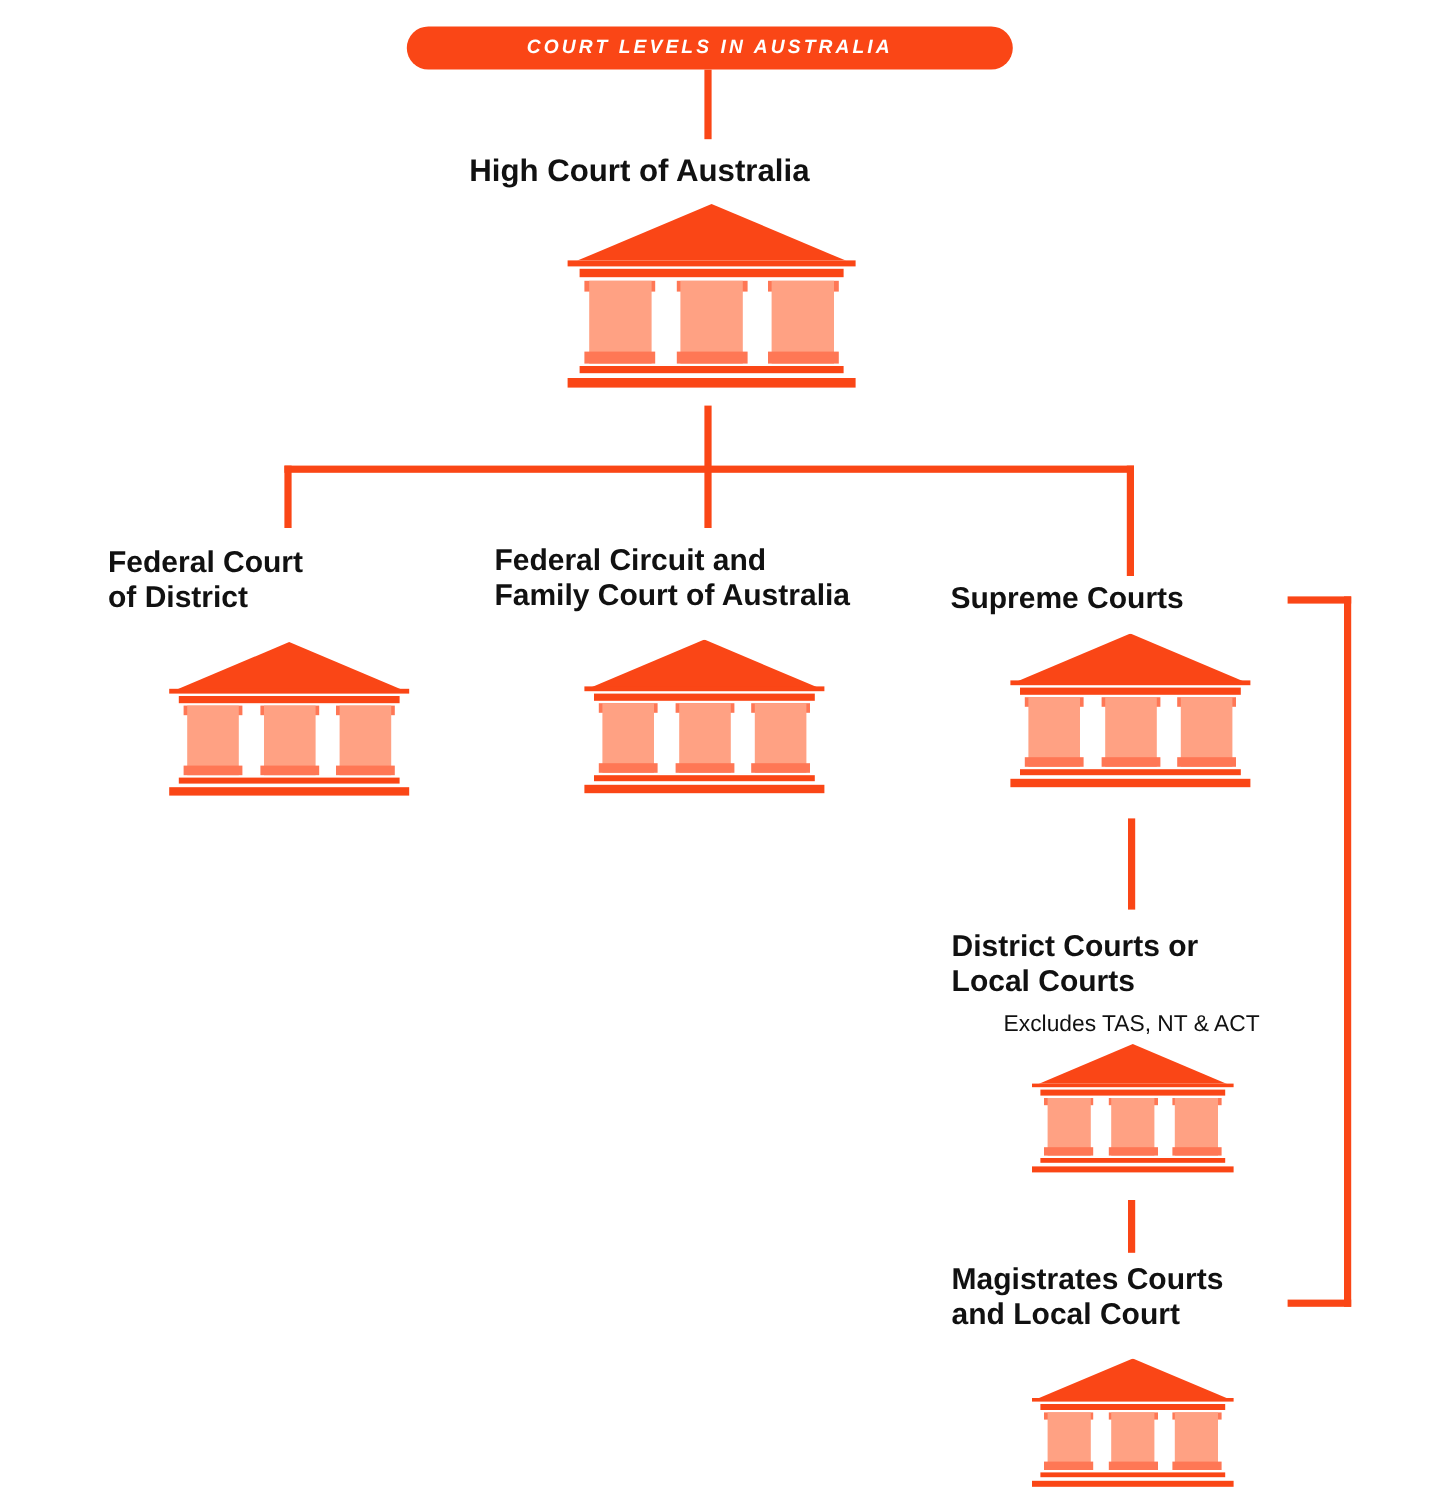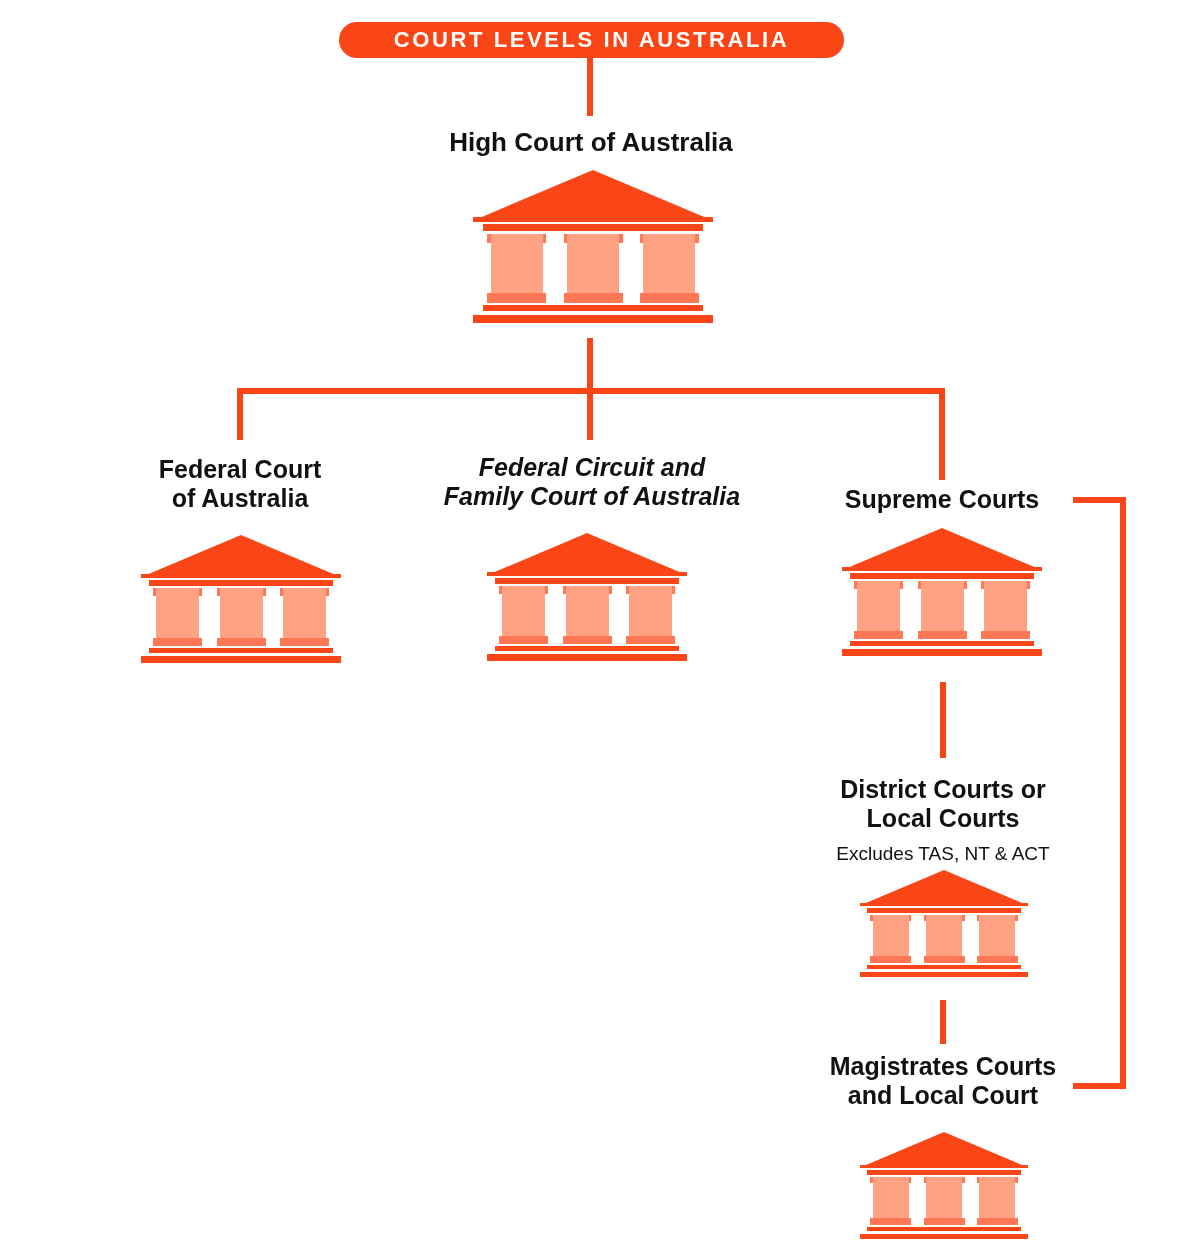--- a/index.html
+++ b/index.html
@@ -27,31 +27,31 @@
     width: 505px;
     height: 36px;
     background: #FA4616;
     border-radius: 18px;
     display: flex;
     align-items: center;
     justify-content: center;
   }
   .title-banner .title-text {
     color: #ffffff;
-    font-size: 22px;
+    font-size: 16px;
     font-weight: bold;
     letter-spacing: 2.6px;
     line-height: 1;
     white-space: nowrap;
+    font-style: italic;
   }
 
   
   .node-label {
     position: absolute;
-    text-align: center;
     color: #111111;
     font-weight: bold;
     line-height: 1.14;
     white-space: pre-line;
   }
   .node-label.big   { font-size: 26px; }
   .node-label.mid   { font-size: 25px; }
   .sub-label {
     position: absolute;
     text-align: center;
@@ -151,42 +151,42 @@
 
   <div class="conn" style="left:587px; top:338px; width:6px; height:102px;"></div>
 
   <div class="conn" style="left:237px; top:388px; width:708px; height:6px;"></div>
 
   <div class="conn" style="left:237px; top:388px; width:6px; height:52px;"></div>
 
   <div class="conn" style="left:939px; top:388px; width:6px; height:92px;"></div>
 
   <div class="node-label mid" style="left:90px; top:455px; width:300px;">Federal Court
-of Australia</div>
+of District</div>
 
   <div class="court-icon" style="left:141px; top:535px; width:200px; height:132px;">
     <div class="ci-inner">
       <div class="ci-roof"></div>
       <div class="ci-bar ci-bar-1"></div>
       <div class="ci-bar ci-bar-2"></div>
       <div class="ci-cap c1"></div>
       <div class="ci-cap c2"></div>
       <div class="ci-cap c3"></div>
       <div class="ci-col c1"></div>
       <div class="ci-col c2"></div>
       <div class="ci-col c3"></div>
       <div class="ci-base c1"></div>
       <div class="ci-base c2"></div>
       <div class="ci-base c3"></div>
       <div class="ci-bar ci-bar-3"></div>
       <div class="ci-bar ci-bar-4"></div>
     </div>
   </div>
 
-  <div class="node-label mid" style="left:412px; top:453px; width:360px;font-style:italic;">Federal Circuit and
+  <div class="node-label mid" style="left:412px; top:453px; width:360px;">Federal Circuit and
 Family Court of Australia</div>
 
   <div class="court-icon" style="left:487px; top:533px; width:200px; height:132px;">
     <div class="ci-inner">
       <div class="ci-roof"></div>
       <div class="ci-bar ci-bar-1"></div>
       <div class="ci-bar ci-bar-2"></div>
       <div class="ci-cap c1"></div>
       <div class="ci-cap c2"></div>
       <div class="ci-cap c3"></div>

